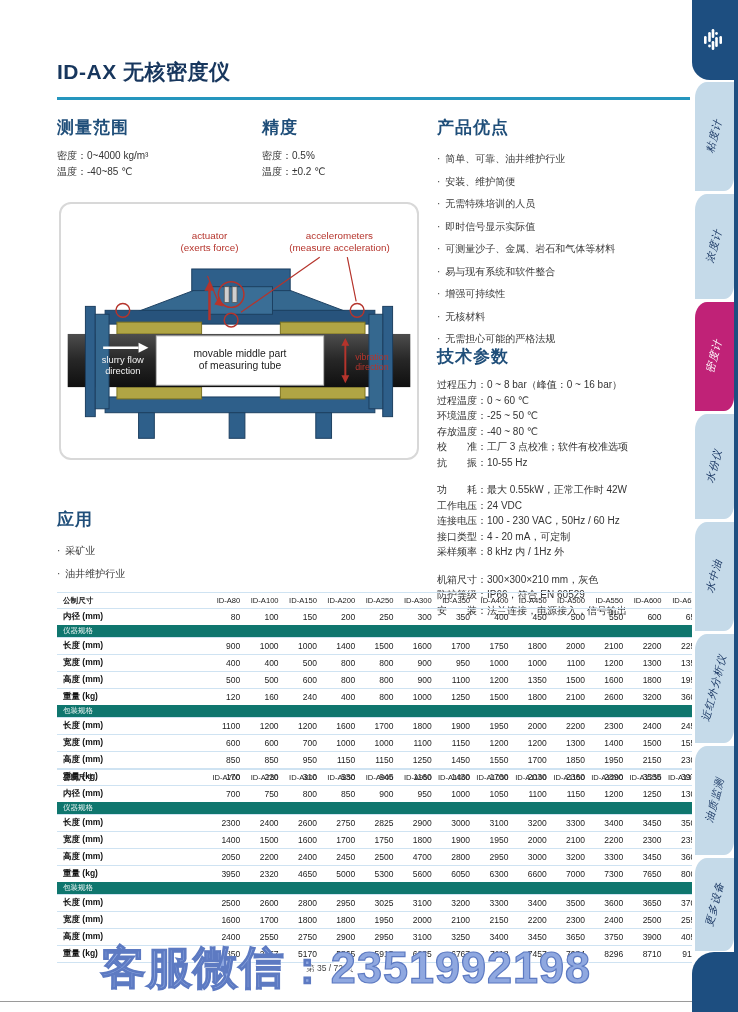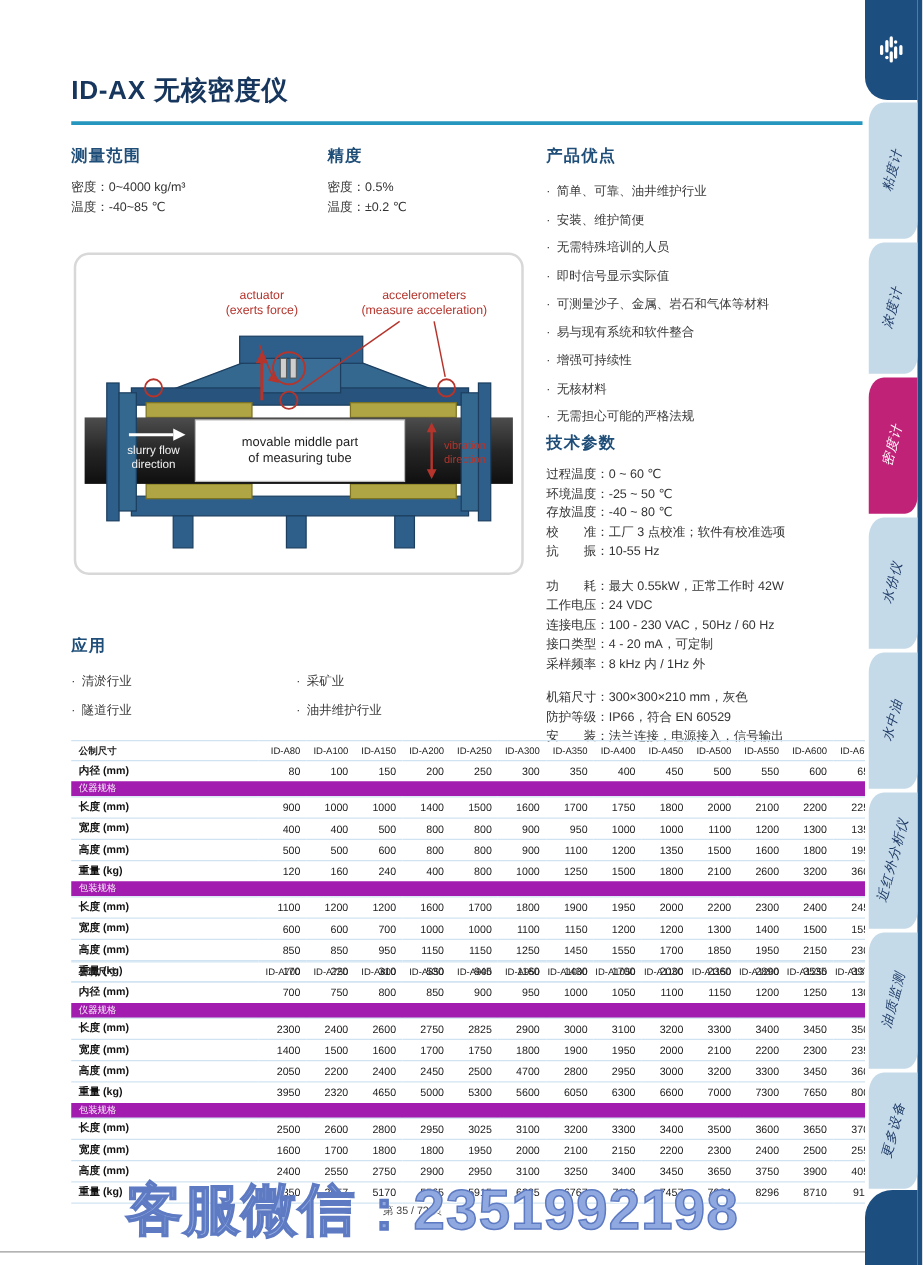--- a/index.html
+++ b/index.html
@@ -4,21 +4,21 @@
 <style>
   html,body{margin:0;padding:0;background:#e9e9e9;}
   .page{
     position:relative;width:738px;height:1012px;margin:0 auto;background:#ffffff;
     font-family:"Liberation Sans","DejaVu Sans",sans-serif;color:#333;overflow:hidden;
   }
   
   .title{position:absolute;left:57px;top:58px;font-size:21px;font-weight:bold;color:#17365d;letter-spacing:.5px;}
   .title-rule{position:absolute;left:57px;top:97px;width:633px;height:3px;background:#2596be;}
   
-  .sec-h{font-size:13px;font-weight:bold;color:#1f4e79;letter-spacing:1px;margin:0 0 9px 0;}
+  .sec-h{font-size:17px;font-weight:bold;color:#1f4e79;letter-spacing:1px;margin:0 0 9px 0;}
   .spec-line{font-size:10px;line-height:15.5px;color:#333;white-space:nowrap;}
   
   .range-block{position:absolute;left:57px;top:116px;width:195px;}
   .precision-block{position:absolute;left:262px;top:116px;width:160px;}
   .adv-block{position:absolute;left:437px;top:116px;width:256px;}
   .bullet{font-size:10px;line-height:22.5px;color:#3a3a3a;white-space:nowrap;}
   .bullet .dot{color:#3a3a3a;margin-right:5px;}
   
   .diagram{position:absolute;left:59px;top:202px;width:360px;height:258px;border:2px solid #d8d8d8;border-radius:12px;background:#fff;box-sizing:border-box;}
   .diagram svg{display:block;width:100%;height:100%;}
@@ -29,21 +29,21 @@
   .app-block{position:absolute;left:57px;top:508px;width:360px;}
   .app-cols{display:flex;}
   .app-col{width:198px;}
   
   .tbl-wrap{position:absolute;left:57px;width:648px;}
   .tbl-1{top:592px;} .tbl-2{top:769px;}
   table.spec{border-collapse:collapse;width:648px;table-layout:fixed;font-size:8.5px;color:#1c1c1c;}
   table.spec td{border-top:1px solid #cfe3f2;padding:2px 5px 2px 0;text-align:right;height:11px;overflow:hidden;white-space:nowrap;}
   table.spec tr.models td{font-size:7.6px;color:#222;}
   table.spec td.rlabel{text-align:left;padding-left:6px;font-weight:bold;color:#111;}
-  table.spec tr.band td{background:#a21caf;color:rgba(255,255,255,.92);font-size:7.5px;text-align:left;padding:1px 0 1px 6px;height:9px;border-top:none;}
+  table.spec tr.band td{background:#0f766e;color:rgba(255,255,255,.92);font-size:7.5px;text-align:left;padding:1px 0 1px 6px;height:9px;border-top:none;}
   table.spec tr:last-child td{border-bottom:1px solid #cfe3f2;}
   
   .sidebar{position:absolute;right:0;top:0;width:46px;height:1012px;background:#fff;box-sizing:border-box;border-right:4px solid #1d4e80;display:flex;flex-direction:column;}
   .side-cap{background:#1d4e80;display:flex;align-items:center;justify-content:center;}
   .cap-top{height:80px;border-bottom-left-radius:18px;}
   .cap-bottom{flex:1;border-top-left-radius:22px;}
   .side-tab{display:flex;align-items:center;justify-content:center;background:#c5dae9;margin:1.5px 0 1.5px 3px;border-radius:12px 0 10px 0 / 16px 0 14px 0;cursor:pointer;}
   .side-tab.active{background:#c02277;}
   .tab-label{writing-mode:horizontal-tb;transform:rotate(-75deg);font-size:10.5px;font-style:italic;color:#1d3a66;white-space:nowrap;letter-spacing:1px;}
   .side-tab.active .tab-label{color:#fff;}
@@ -157,20 +157,21 @@
       <text x="150" y="48" text-anchor="middle" font-size="10" fill="#b5342c">(exerts force)</text>
       <text x="282" y="36" text-anchor="middle" font-size="10" fill="#b5342c">accelerometers</text>
       <text x="282" y="48" text-anchor="middle" font-size="10" fill="#b5342c">(measure acceleration)</text>
     </svg>
   </div>
 
   <div class="tech-block">
     <div class="sec-h">技术参数</div>
     <div>
         <div class="tech-group">
+          <div class="spec-line">过程压力：0 ~ 8 bar（峰值：0 ~ 16 bar）</div>
           <div class="spec-line">过程温度：0 ~ 60 ℃</div>
           <div class="spec-line">环境温度：-25 ~ 50 ℃</div>
           <div class="spec-line">存放温度：-40 ~ 80 ℃</div>
           <div class="spec-line">校　　准：工厂 3 点校准；软件有校准选项</div>
           <div class="spec-line">抗　　振：10-55 Hz</div>
         </div>
         <div class="tech-group">
           <div class="spec-line">功　　耗：最大 0.55kW，正常工作时 42W</div>
           <div class="spec-line">工作电压：24 VDC</div>
           <div class="spec-line">连接电压：100 - 230 VAC，50Hz / 60 Hz</div>
@@ -181,24 +182,20 @@
           <div class="spec-line">机箱尺寸：300×300×210 mm，灰色</div>
           <div class="spec-line">防护等级：IP66，符合 EN 60529</div>
           <div class="spec-line">安　　装：法兰连接，电源接入，信号输出</div>
         </div>
       </div>
   </div>
 
   <div class="app-block">
     <div class="sec-h">应用</div>
     <div class="app-cols">
-      <div class="app-col">
-          <div class="bullet"><span class="dot">·</span><span>清淤行业</span></div>
-          <div class="bullet"><span class="dot">·</span><span>隧道行业</span></div>
-        </div>
       <div class="app-col">
           <div class="bullet"><span class="dot">·</span><span>采矿业</span></div>
           <div class="bullet"><span class="dot">·</span><span>油井维护行业</span></div>
         </div>
     </div>
   </div>
 
   <div class="tbl-wrap tbl-1">
       <table class="spec">
         <colgroup>

